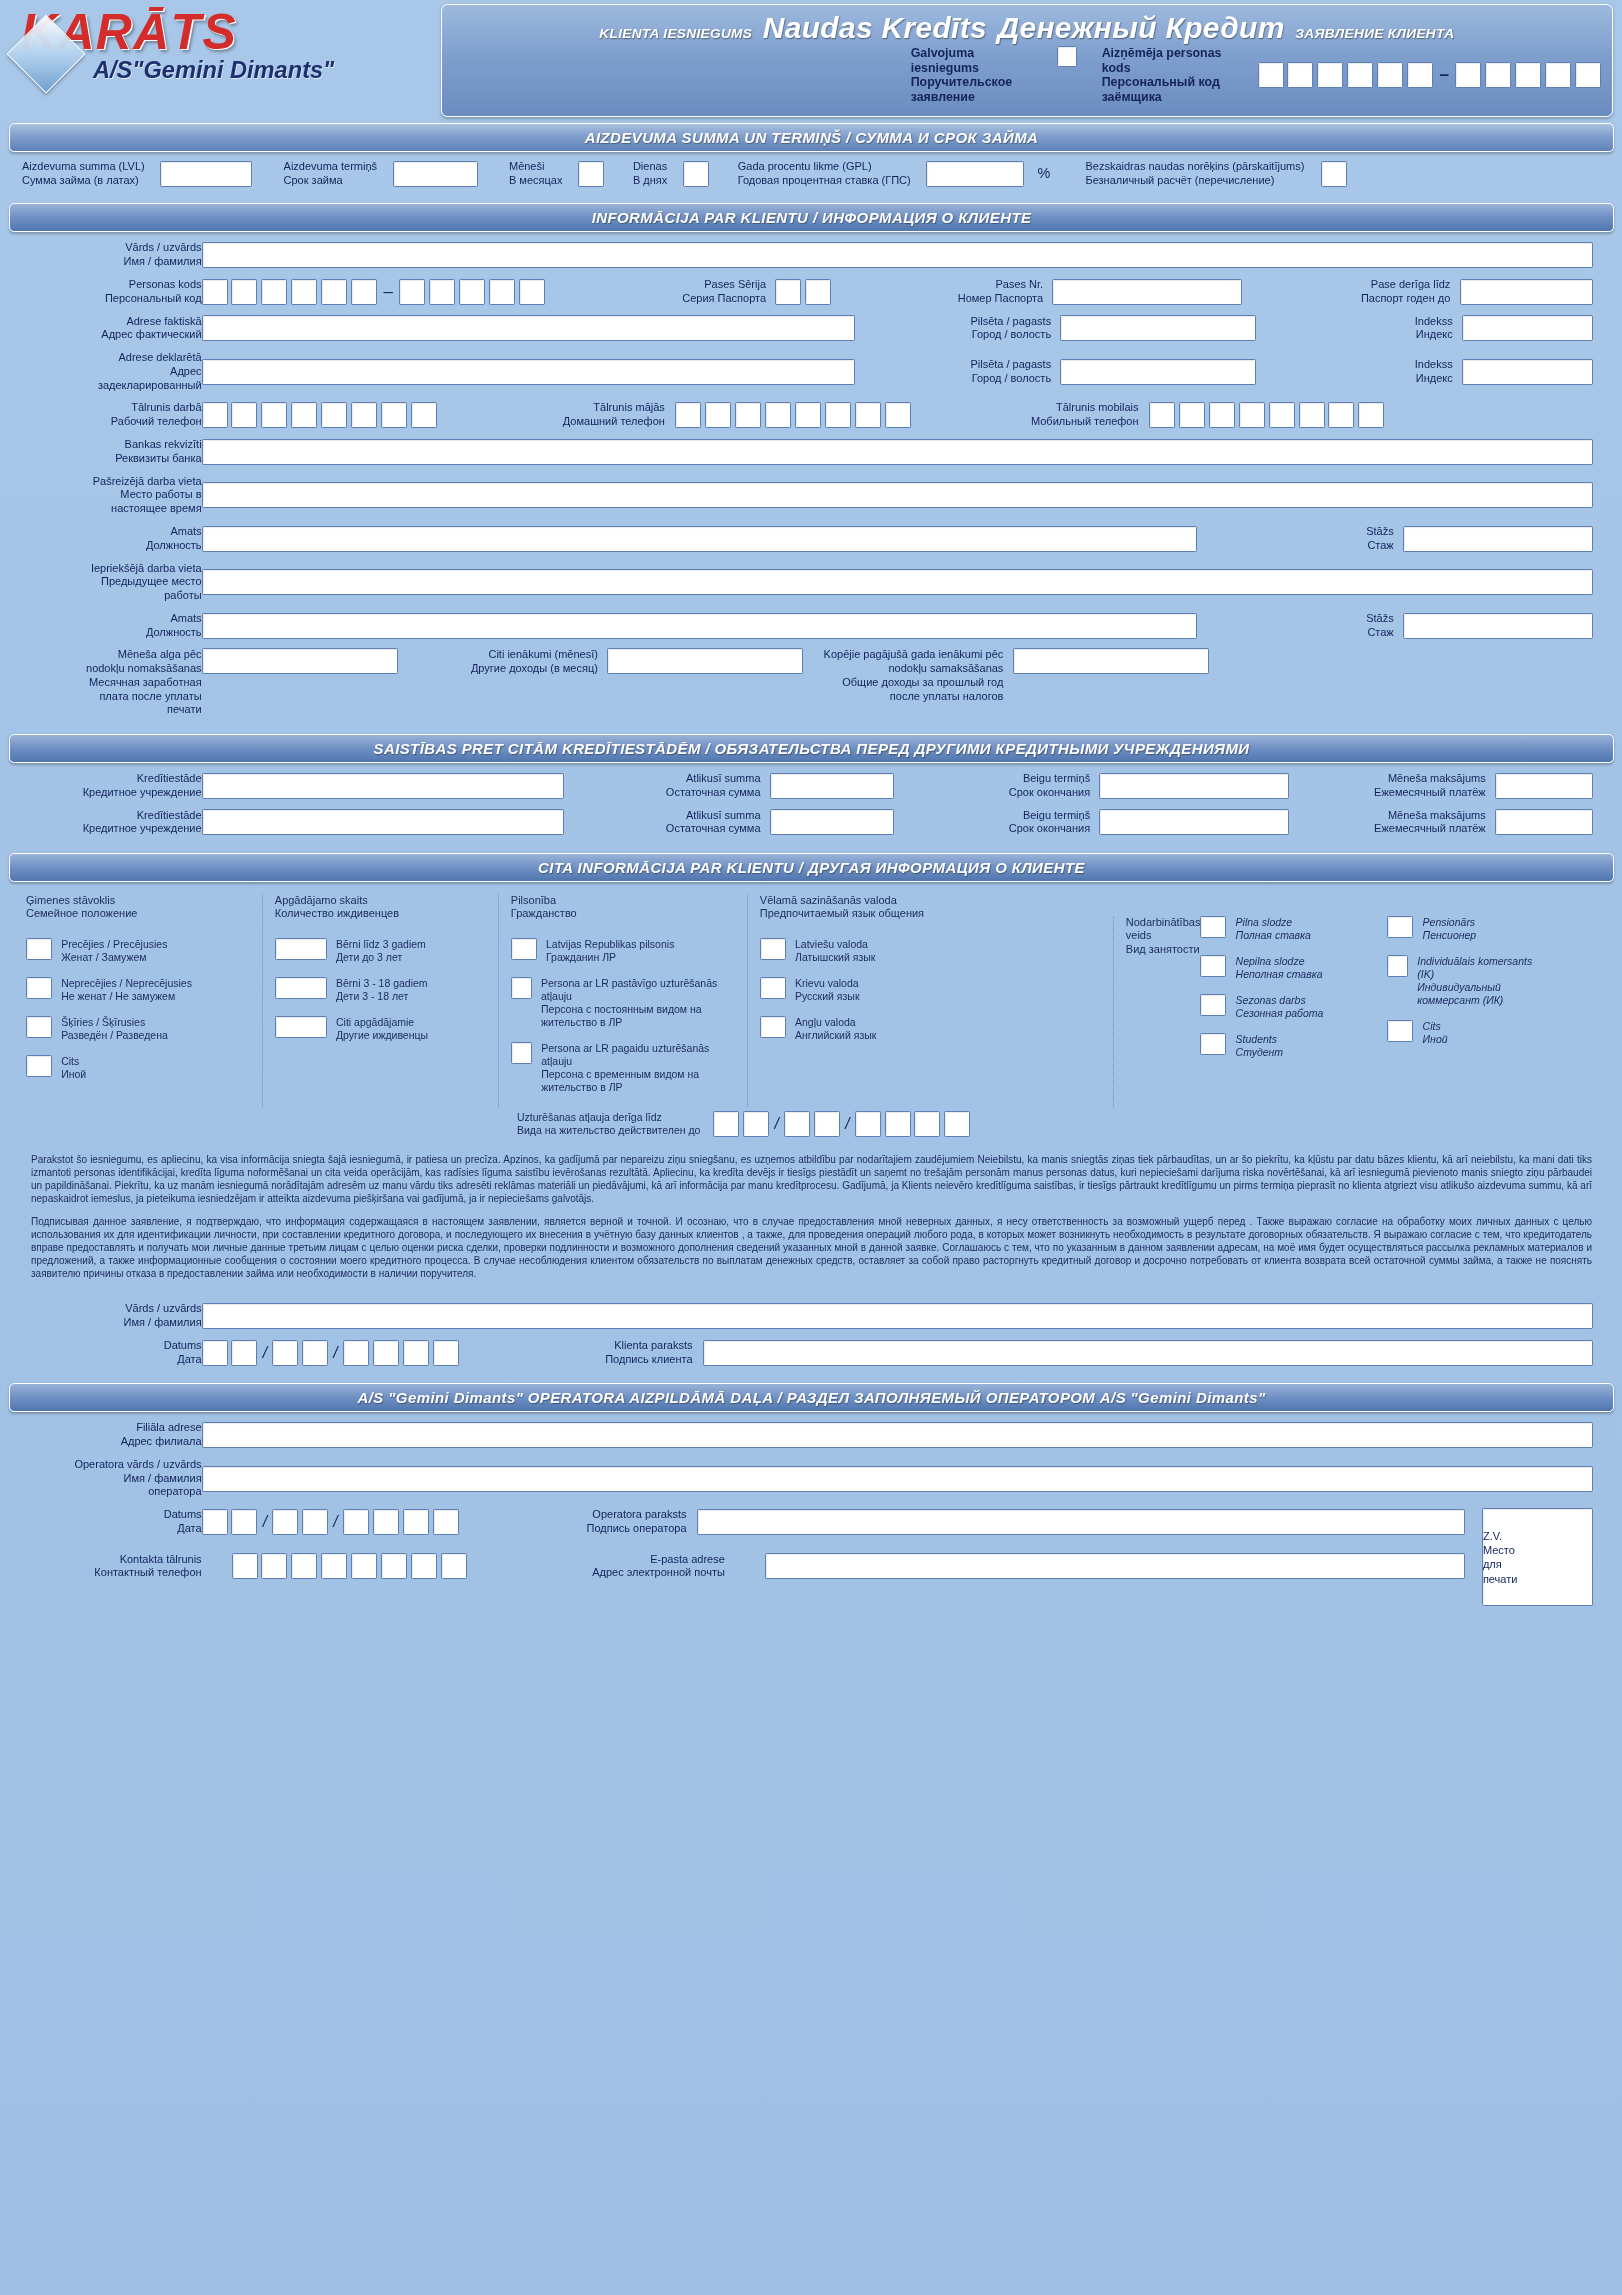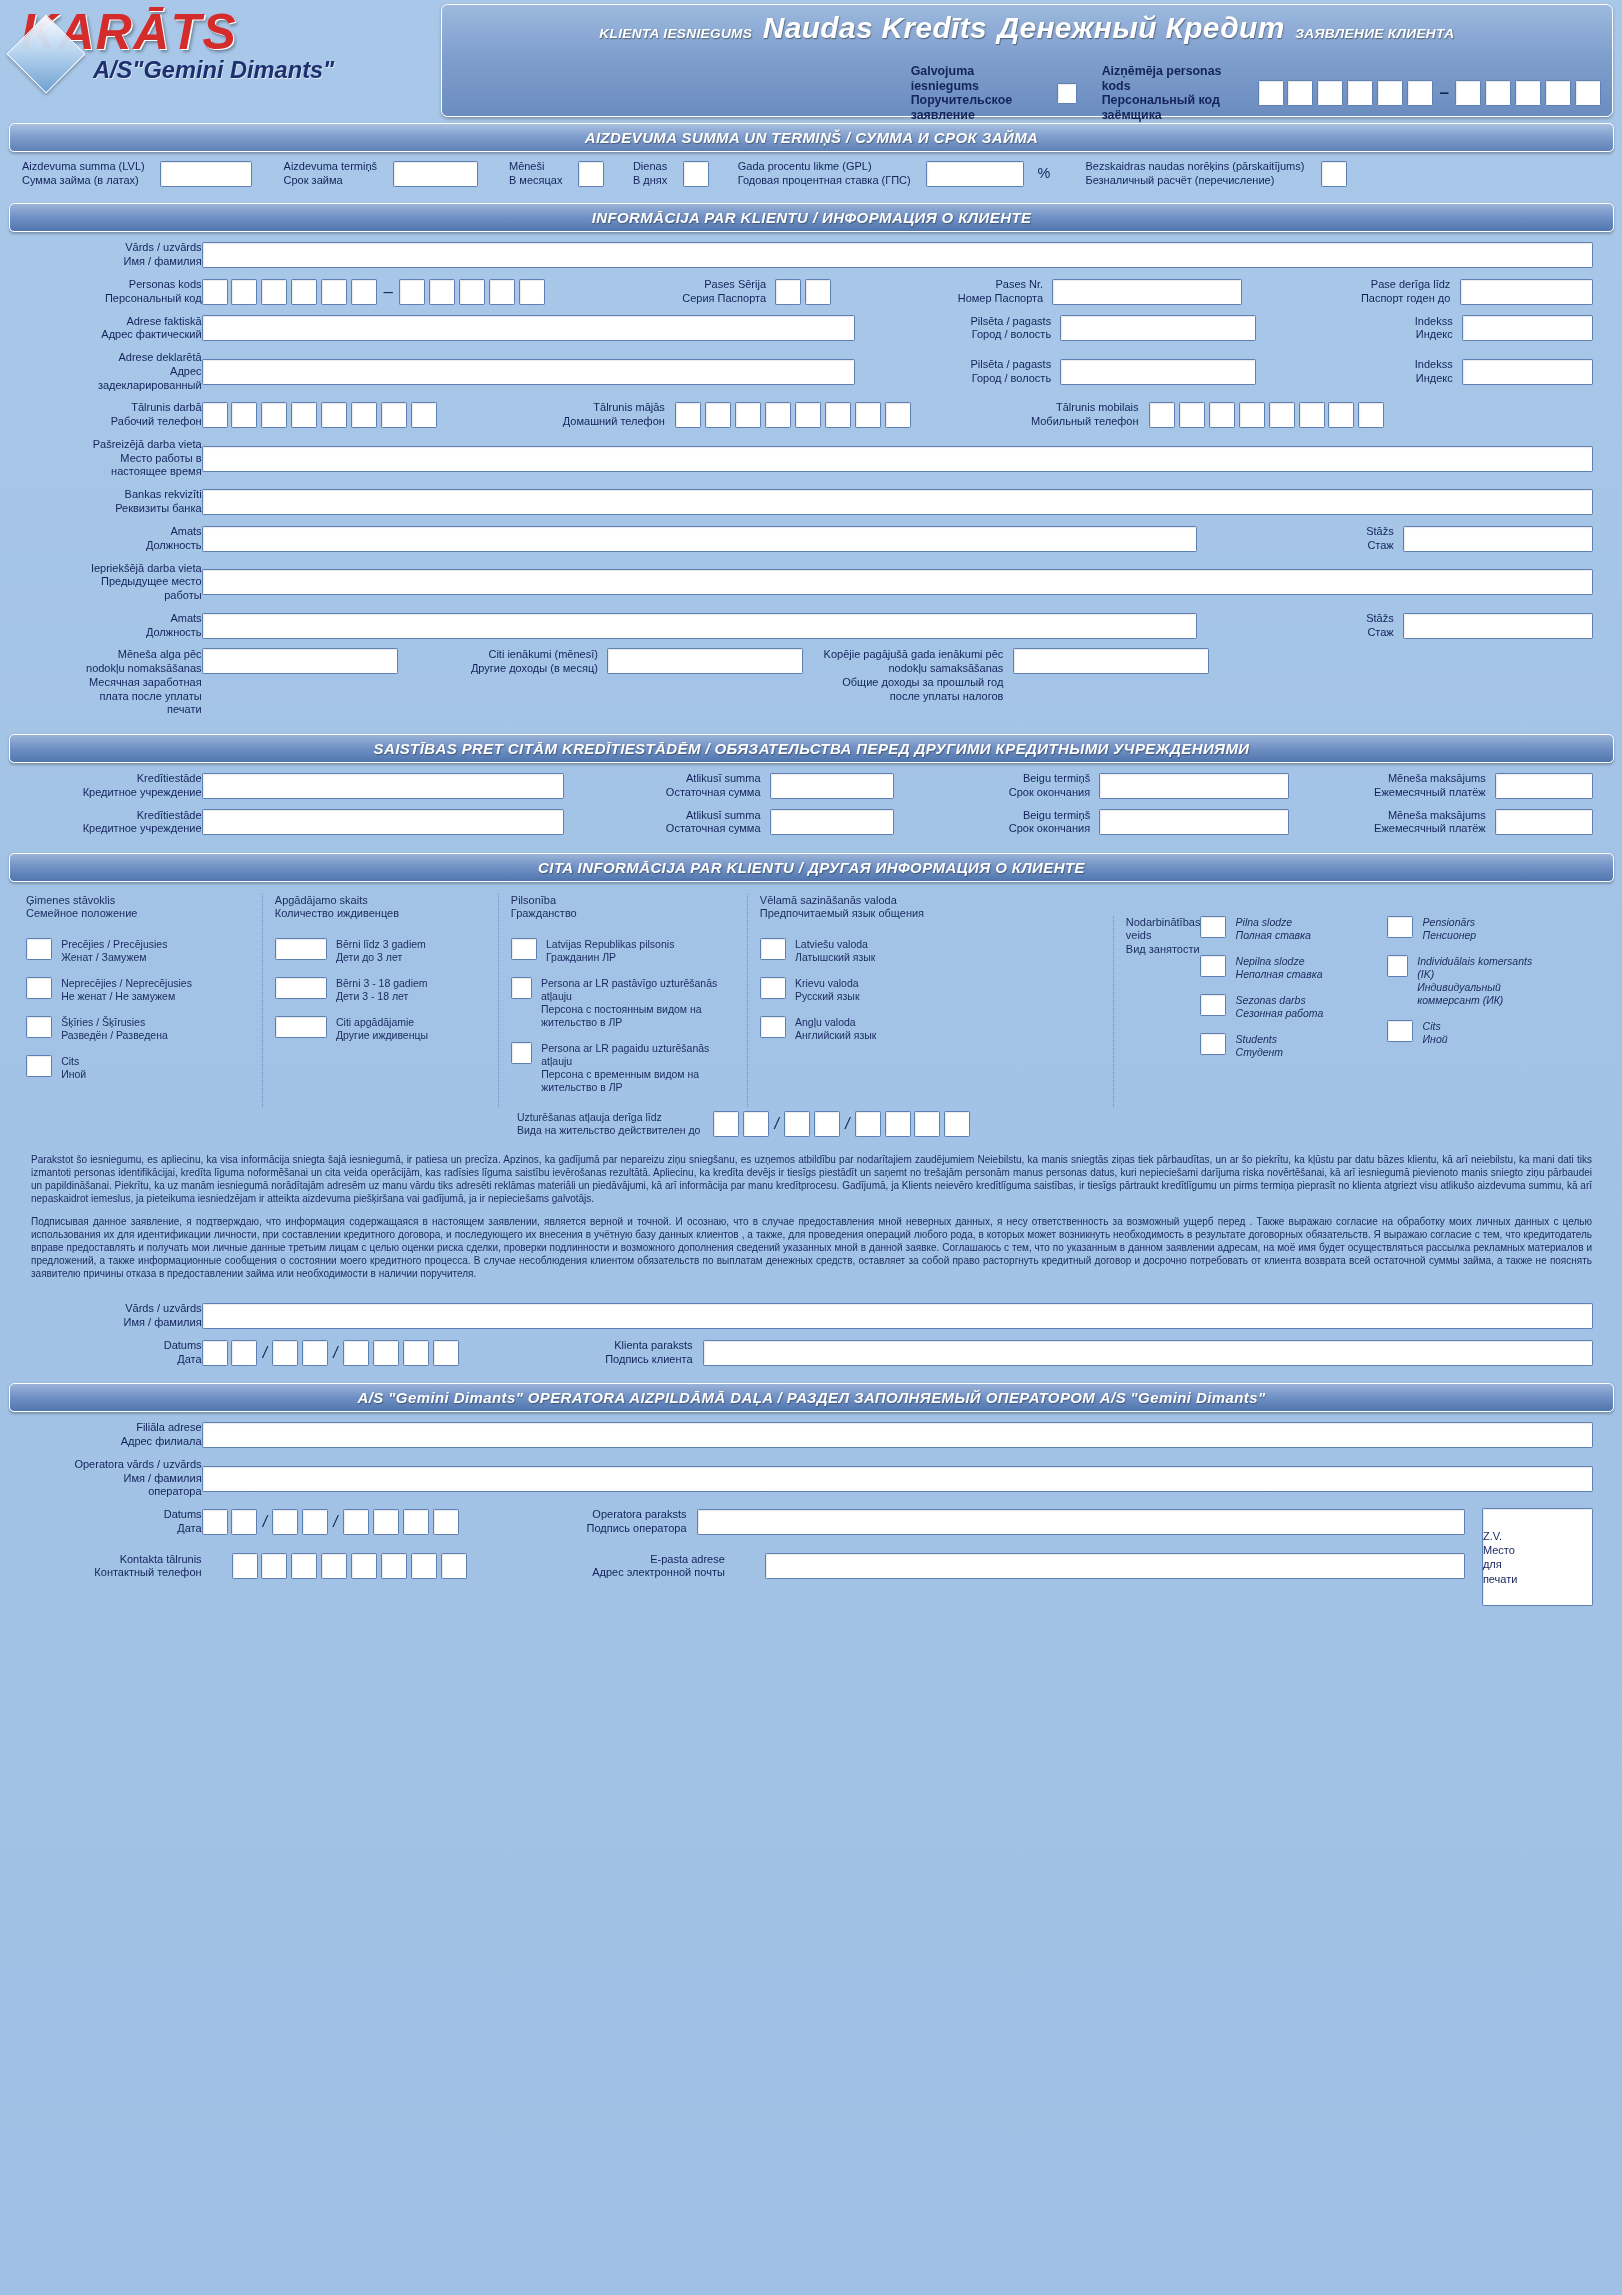--- a/index.html
+++ b/index.html
@@ -76,23 +76,22 @@
     display: flex;
     align-items: baseline;
     justify-content: center;
     gap: 10.5px;
     color: #ffffff;
     text-shadow: 0.7px 0.7px 1.3px rgba(0,0,0,.45);
   }
   .t-small { font-size: 13.7px; font-weight: bold; font-style: italic; letter-spacing: 0.3px;}
   .t-big { font-size: 30px; font-weight: bold; font-style: italic; letter-spacing: 0.3px;}
   .title-row2 {
-    margin-top: 19px;
+    margin-top: 1px;
     display: flex;
-    align-items: center;
     gap: 11.8px;
     padding-left: 458px;
     font-size: 12.4px;
     color: #14245a;
     font-weight: bold;
   }
   .lbl2 { line-height: 14.4px; }
   .lbl2 .lv { display:block; }
   .lbl2 .ru { display:block; font-weight: bold; }
 
@@ -393,31 +392,31 @@
         <div class="box"></div>
         <div class="box"></div>
         <div class="box"></div>
         <div class="box"></div>
         <div class="box"></div>
       </div>
     </div>
 
     <div class="line">
       <div class="lab">
+        <div>Bankas rekvizīti</div>
+        <div>Реквизиты банка</div>
+      </div>
+      <div class="fld grow" style="margin-right:10.5px;"></div>
+    </div>
+
+    <div class="line">
+      <div class="lab">
         <div>Pašreizējā darba vieta</div>
         <div>Место работы в</div>
         <div>настоящее время</div>
-      </div>
-      <div class="fld grow" style="margin-right:10.5px;"></div>
-    </div>
-
-    <div class="line">
-      <div class="lab">
-        <div>Bankas rekvizīti</div>
-        <div>Реквизиты банка</div>
       </div>
       <div class="fld grow" style="margin-right:10.5px;"></div>
     </div>
 
     <div class="line">
       <div class="lab">
         <div>Amats</div>
         <div>Должность</div>
       </div>
       <div class="fld grow"></div>

